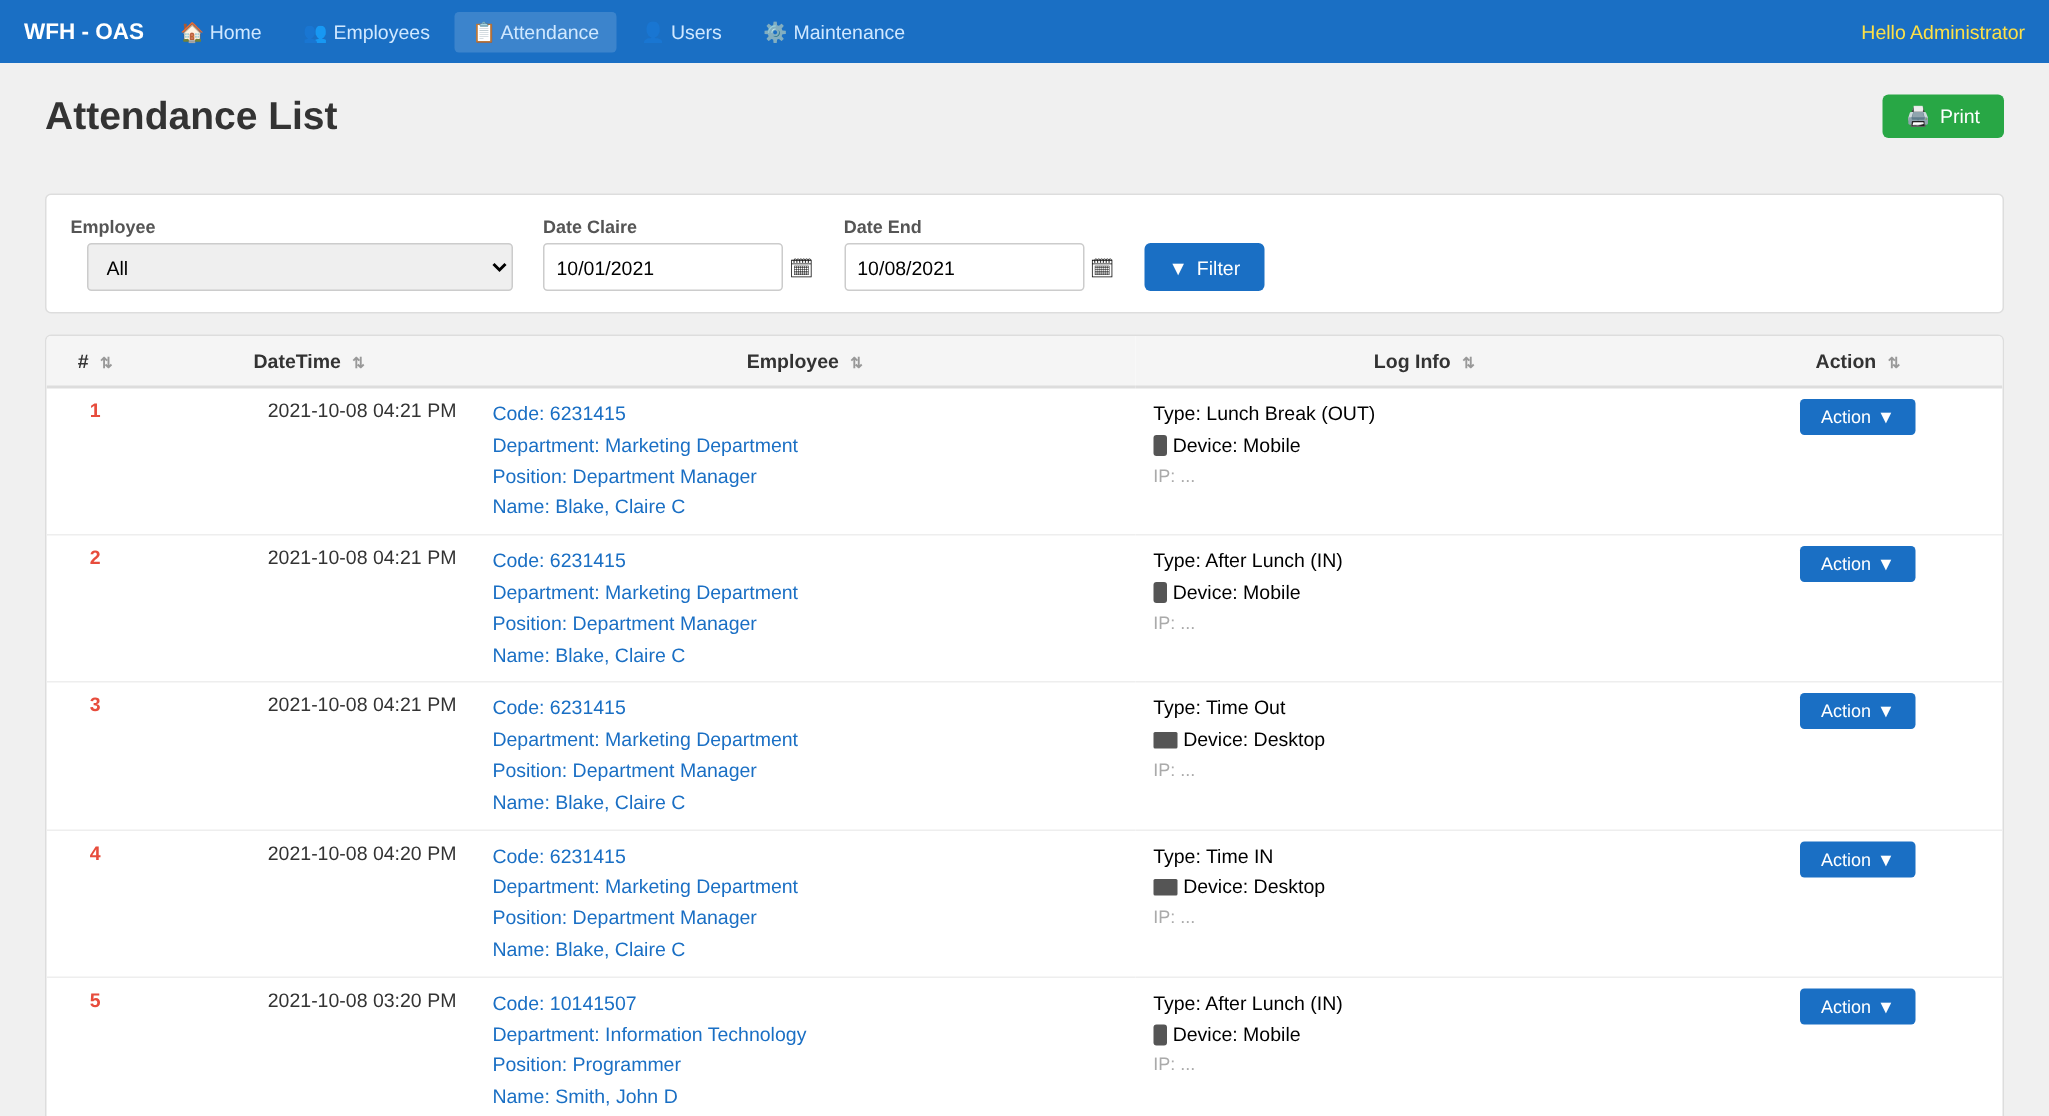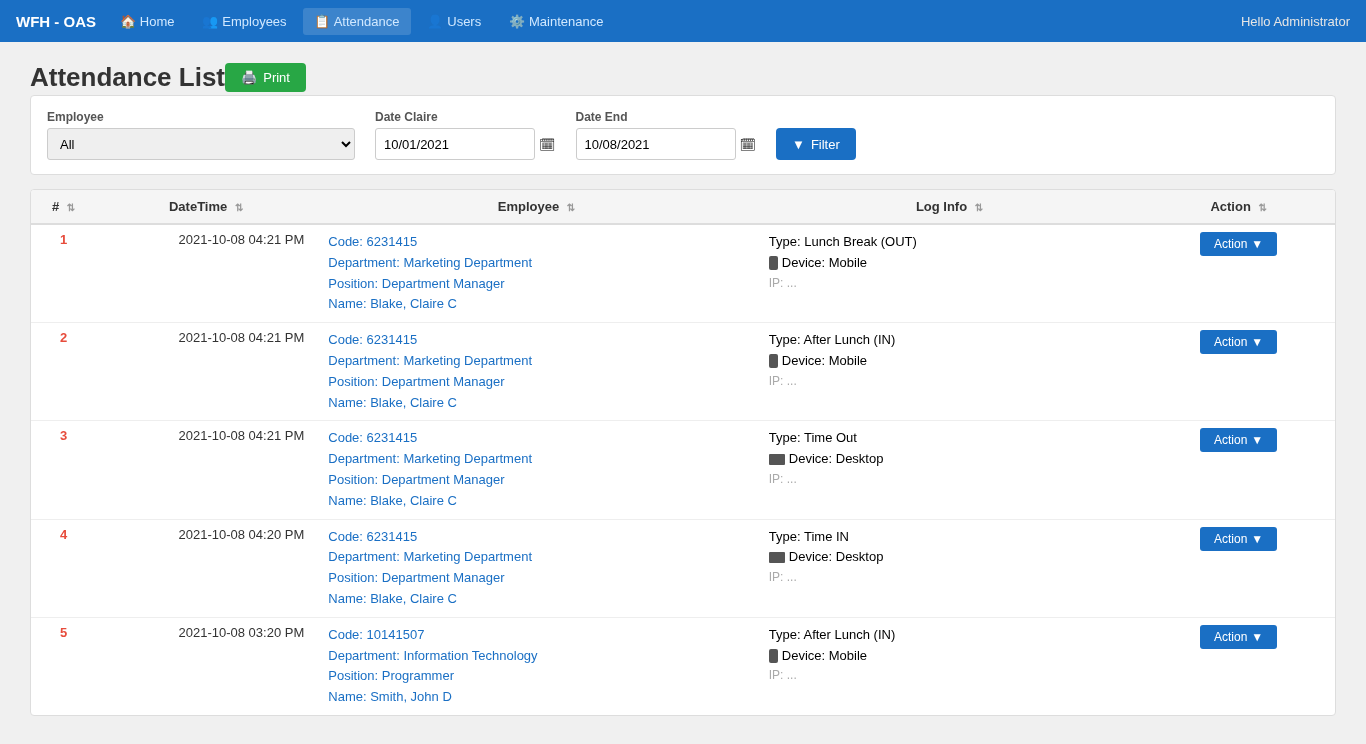--- a/index.html
+++ b/index.html
@@ -30,33 +30,34 @@
       padding: 6px 12px;
       text-decoration: none;
       font-size: 13px;
       border-radius: 3px;
       cursor: pointer;
     }
     .navbar-link:hover, .navbar-link.active {
       background: rgba(255,255,255,0.15);
     }
     .navbar-right {
-      color: #e5e5e5;
+      color: #fde047;
       font-size: 13px;
     }
 
     
     .content {
       padding: 20px 30px;
     }
 
     .page-header {
       display: flex;
-      align-items: center;
-      margin-bottom: 2px;
+      justify-content: space-between;
+      align-items: center;
+      margin-bottom: 36px;
     }
     .page-title {
       font-size: 26px;
       font-weight: bold;
       color: #333;
     }
     .btn-print {
       background: #28a745;
       color: #fff;
       border: none;
@@ -90,21 +91,21 @@
       color: #555;
       font-weight: bold;
     }
     .filter-group select, .filter-group input {
       border: 1px solid #ccc;
       border-radius: 3px;
       padding: 5px 8px;
       font-size: 13px;
       height: 32px;
     }
-    .filter-group select { width: 308px; }
+    .filter-group select { width: 284px; margin-left: 11px; }
     .filter-group .date-input-wrap {
       display: flex;
       align-items: center;
       gap: 4px;
     }
     .filter-group .date-input-wrap input {
       width: 160px;
     }
     .btn-filter {
       background: #1a6fc4;

